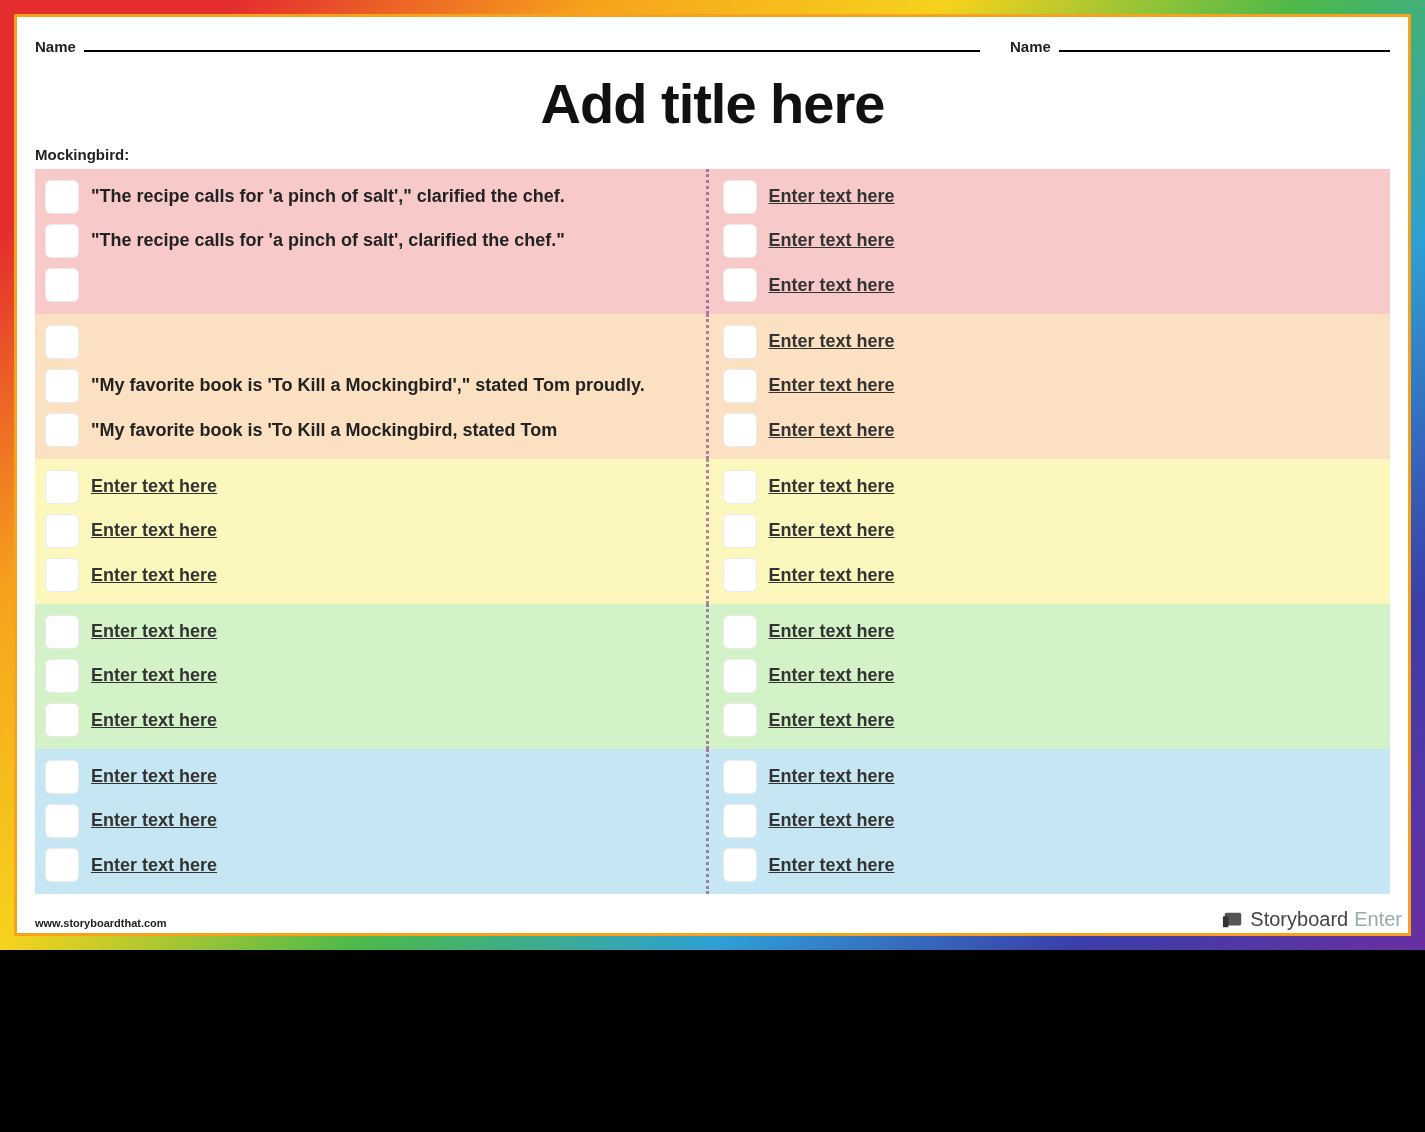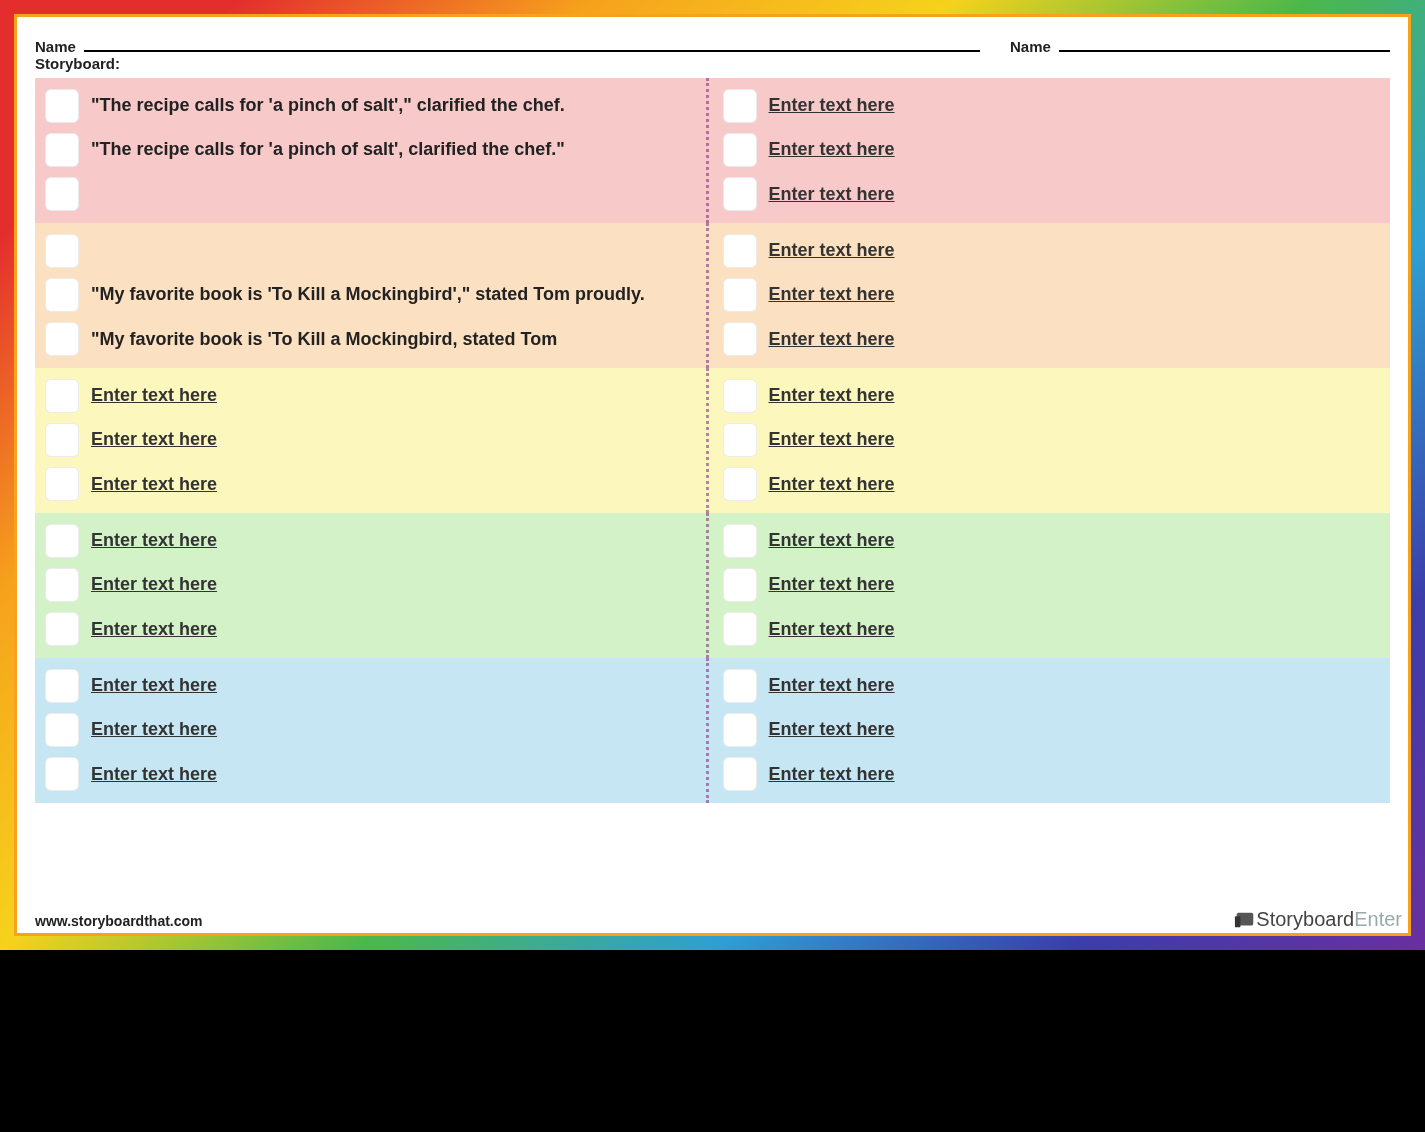--- a/index.html
+++ b/index.html
@@ -107,30 +107,31 @@
     font-weight: bold;
     font-size: 18px;
     color: #222;
     line-height: 1.2;
   }
   .placeholder { color: #333; text-decoration: underline; }
   .footer {
     position: absolute;
     bottom: 4px;
     left: 18px;
-    font-size: 14px;
+    font-size: 11px;
     font-weight: bold;
     color: #222;
   }
   .brand {
     position: absolute;
     right: 6px;
     bottom: 2px;
     display: flex;
     align-items: center;
+    gap: 6px;
     font-size: 20px;
     font-weight: normal;
     color: #444;
     font-family: "Trebuchet MS", Arial, sans-serif;
   }
   .brand .that { color: #9aa; }
   .brand-icon {
     width: 22px; height: 22px;
     display: inline-block;
   }
@@ -145,22 +146,23 @@
       <div class="header-field name-field">
         <span>Name</span>
         <span class="underline"></span>
       </div>
       <div class="header-field date-field">
         <span>Name</span>
         <span class="underline"></span>
       </div>
     </div>
 
-
-    <div class="directions">Storyboard:</div>
+    <h1 class="title">Add title here</h1>
+
+    <div class="directions">Mockingbird:</div>
 
     <div class="band-area">
 
       <div class="band band-pink">
         <div class="col">
           <div class="row">
               <span class="checkbox"></span>
               <span class="row-text">"The recipe calls for 'a pinch of salt'," clarified the chef.</span>
             </div>
           <div class="row">

